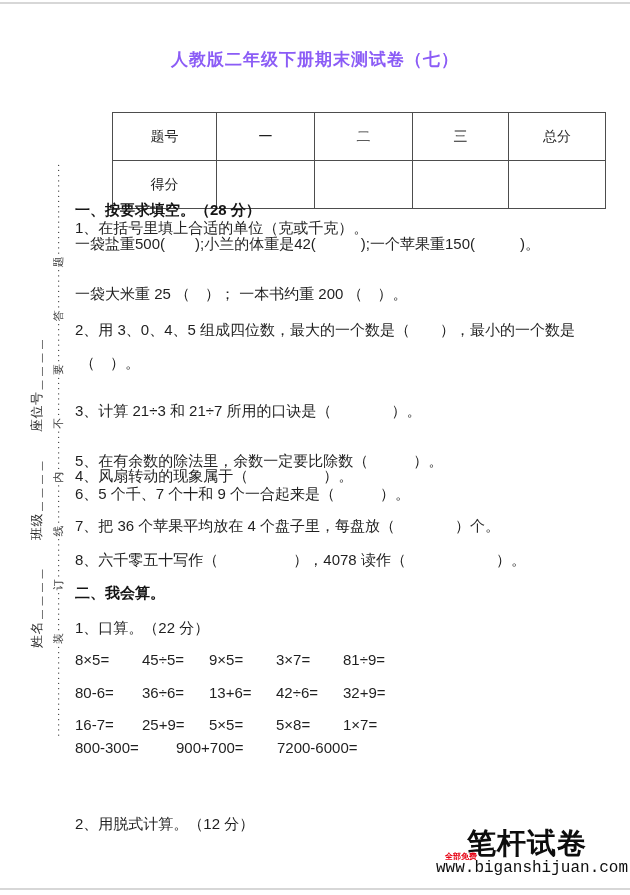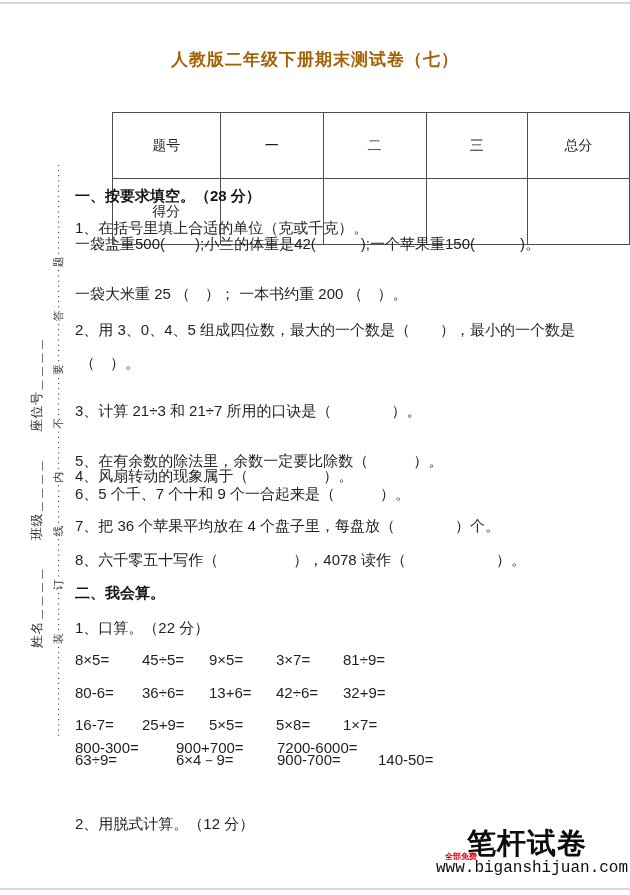--- a/index.html
+++ b/index.html
@@ -44,21 +44,21 @@
   }
 
   .title {
     position: absolute;
     left: 0; top: 48px;
     width: 630px;
     text-align: center;
     font-size: 17px;
     font-weight: bold;
     letter-spacing: 1px;
-    color: #a16207;
+    color: #8b5cf6;
   }
   .subtitle {
     position: absolute;
     left: 0; top: 86px;
     width: 630px;
     text-align: center;
     font-size: 15px;
   }
 
   table.score-table {
@@ -66,21 +66,21 @@
     left: 112px;
     top: 112px;
     border-collapse: collapse;
     table-layout: fixed;
   }
   table.score-table td {
     border: 1px solid #4d4d4d;
     height: 31px;
     text-align: center;
     font-size: 14px;
-    padding: 17px;
+    padding: 8px;
   }
   .c0 { width: 87px; } .c1 { width: 81px; } .c2 { width: 81px; }
   .c3 { width: 79px; } .c4 { width: 80px; }
 
   .line {
     position: absolute;
     left: 75px;
     height: 22px;
     line-height: 22px;
     font-size: 15px;
@@ -143,21 +143,21 @@
     <tr>
       <td class="c0">得分</td>
       <td class="c1"></td>
       <td class="c2"></td>
       <td class="c3"></td>
       <td class="c4"></td>
     </tr>
   </tbody>
     </table>
 
-  <div class="line bold" style="top:185px;text-align:right;">一、按要求填空。（28 分）</div>
+  <div class="line bold" style="top:199px;text-align:right;">一、按要求填空。（28 分）</div>
   <div class="line" style="top:217px;">1、在括号里填上合适的单位（克或千克）。</div>
   <div class="line" style="top:233px;">一袋盐重500(　　);小兰的体重是42(　　　);一个苹果重150(　　　)。</div>
   <div class="line" style="top:283px;">一袋大米重 25 （　）； 一本书约重 200 （　）。</div>
   <div class="line" style="top:319px;">2、用 3、0、4、5 组成四位数，最大的一个数是（　　），最小的一个数是</div>
   <div class="line indent" style="top:352px;">（　）。</div>
   <div class="line" style="top:400px;">3、计算 21÷3 和 21÷7 所用的口诀是（　　　　）。</div>
   <div class="line" style="top:417px;margin-top:48px;">4、风扇转动的现象属于（　　　　　）。</div>
   <div class="line" style="top:450px;">5、在有余数的除法里，余数一定要比除数（　　　）。</div>
   <div class="line" style="top:483px;">6、5 个千、7 个十和 9 个一合起来是（　　　）。</div>
   <div class="line" style="top:515px;">7、把 36 个苹果平均放在 4 个盘子里，每盘放（　　　　）个。</div>
@@ -180,26 +180,20 @@
     <span class="mi">42÷6=</span>
     <span class="mi">32+9=</span>
   </div>
   <div class="line mrow" style="top:714px;">
     <span class="mi">16-7=</span>
     <span class="mi">25+9=</span>
     <span class="mi">5×5=</span>
     <span class="mi">5×8=</span>
     <span class="mi">1×7=</span>
   </div>
-  <div class="line mrow" style="top:749px;">
-    <span class="mi-wide">63÷9=</span>
-    <span class="mi-wide">6×4－9=</span>
-    <span class="mi-wide">900-700=</span>
-    <span class="mi-wide">140-50=</span>
-  </div>
   <div class="line mrow" style="top:737px;">
     <span class="mi-wide">800-300=</span>
     <span class="mi-wide">900+700=</span>
     <span class="mi-wide">7200-6000=</span>
   </div>
 
   <div class="line" style="top:813px;">2、用脱式计算。（12 分）</div>
 
   <div class="free-label">全部免费</div>
   <div class="brand">笔杆试卷</div>

